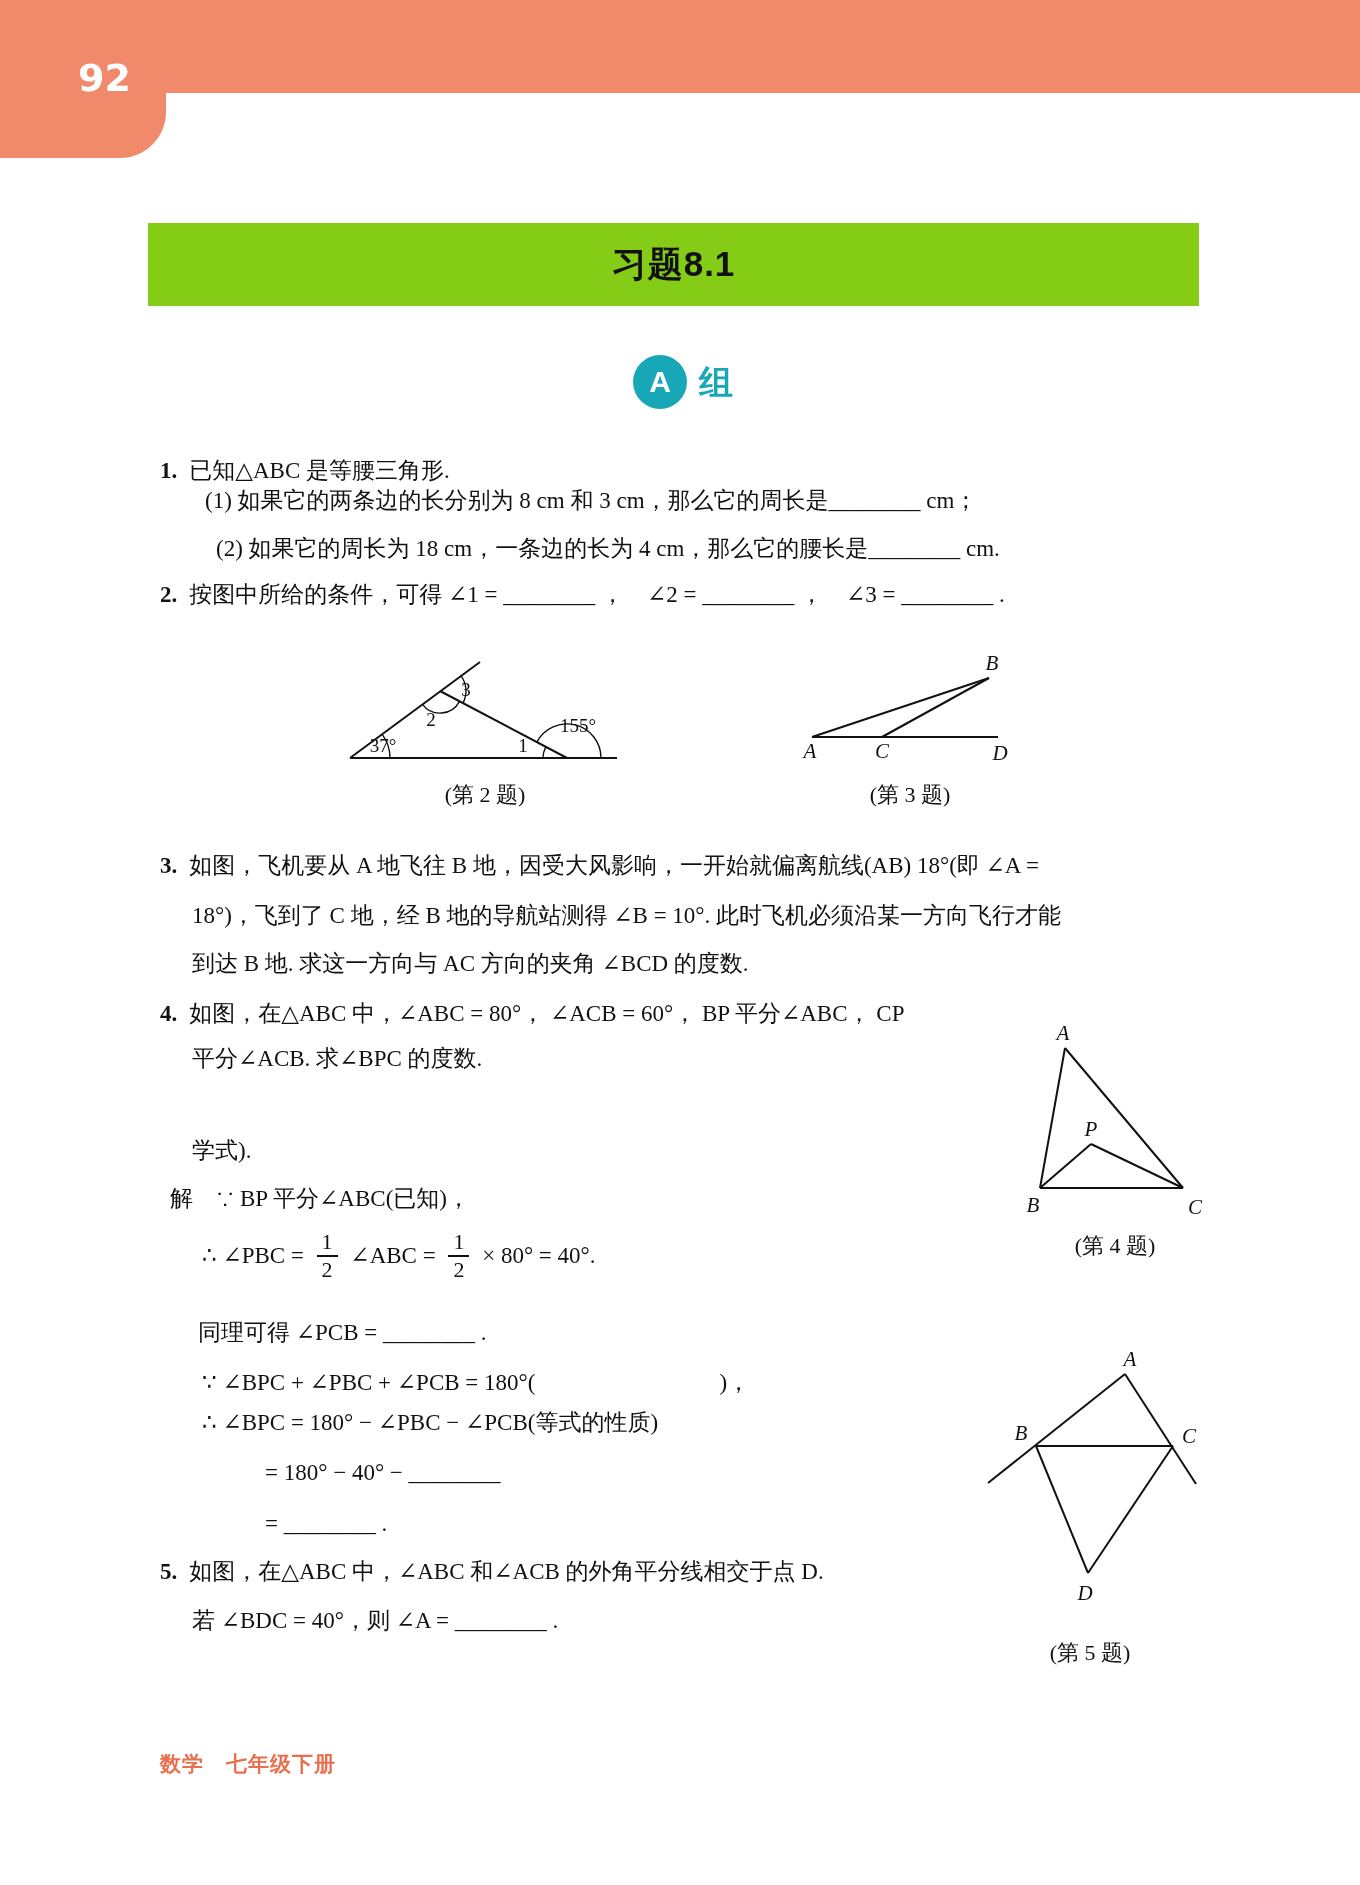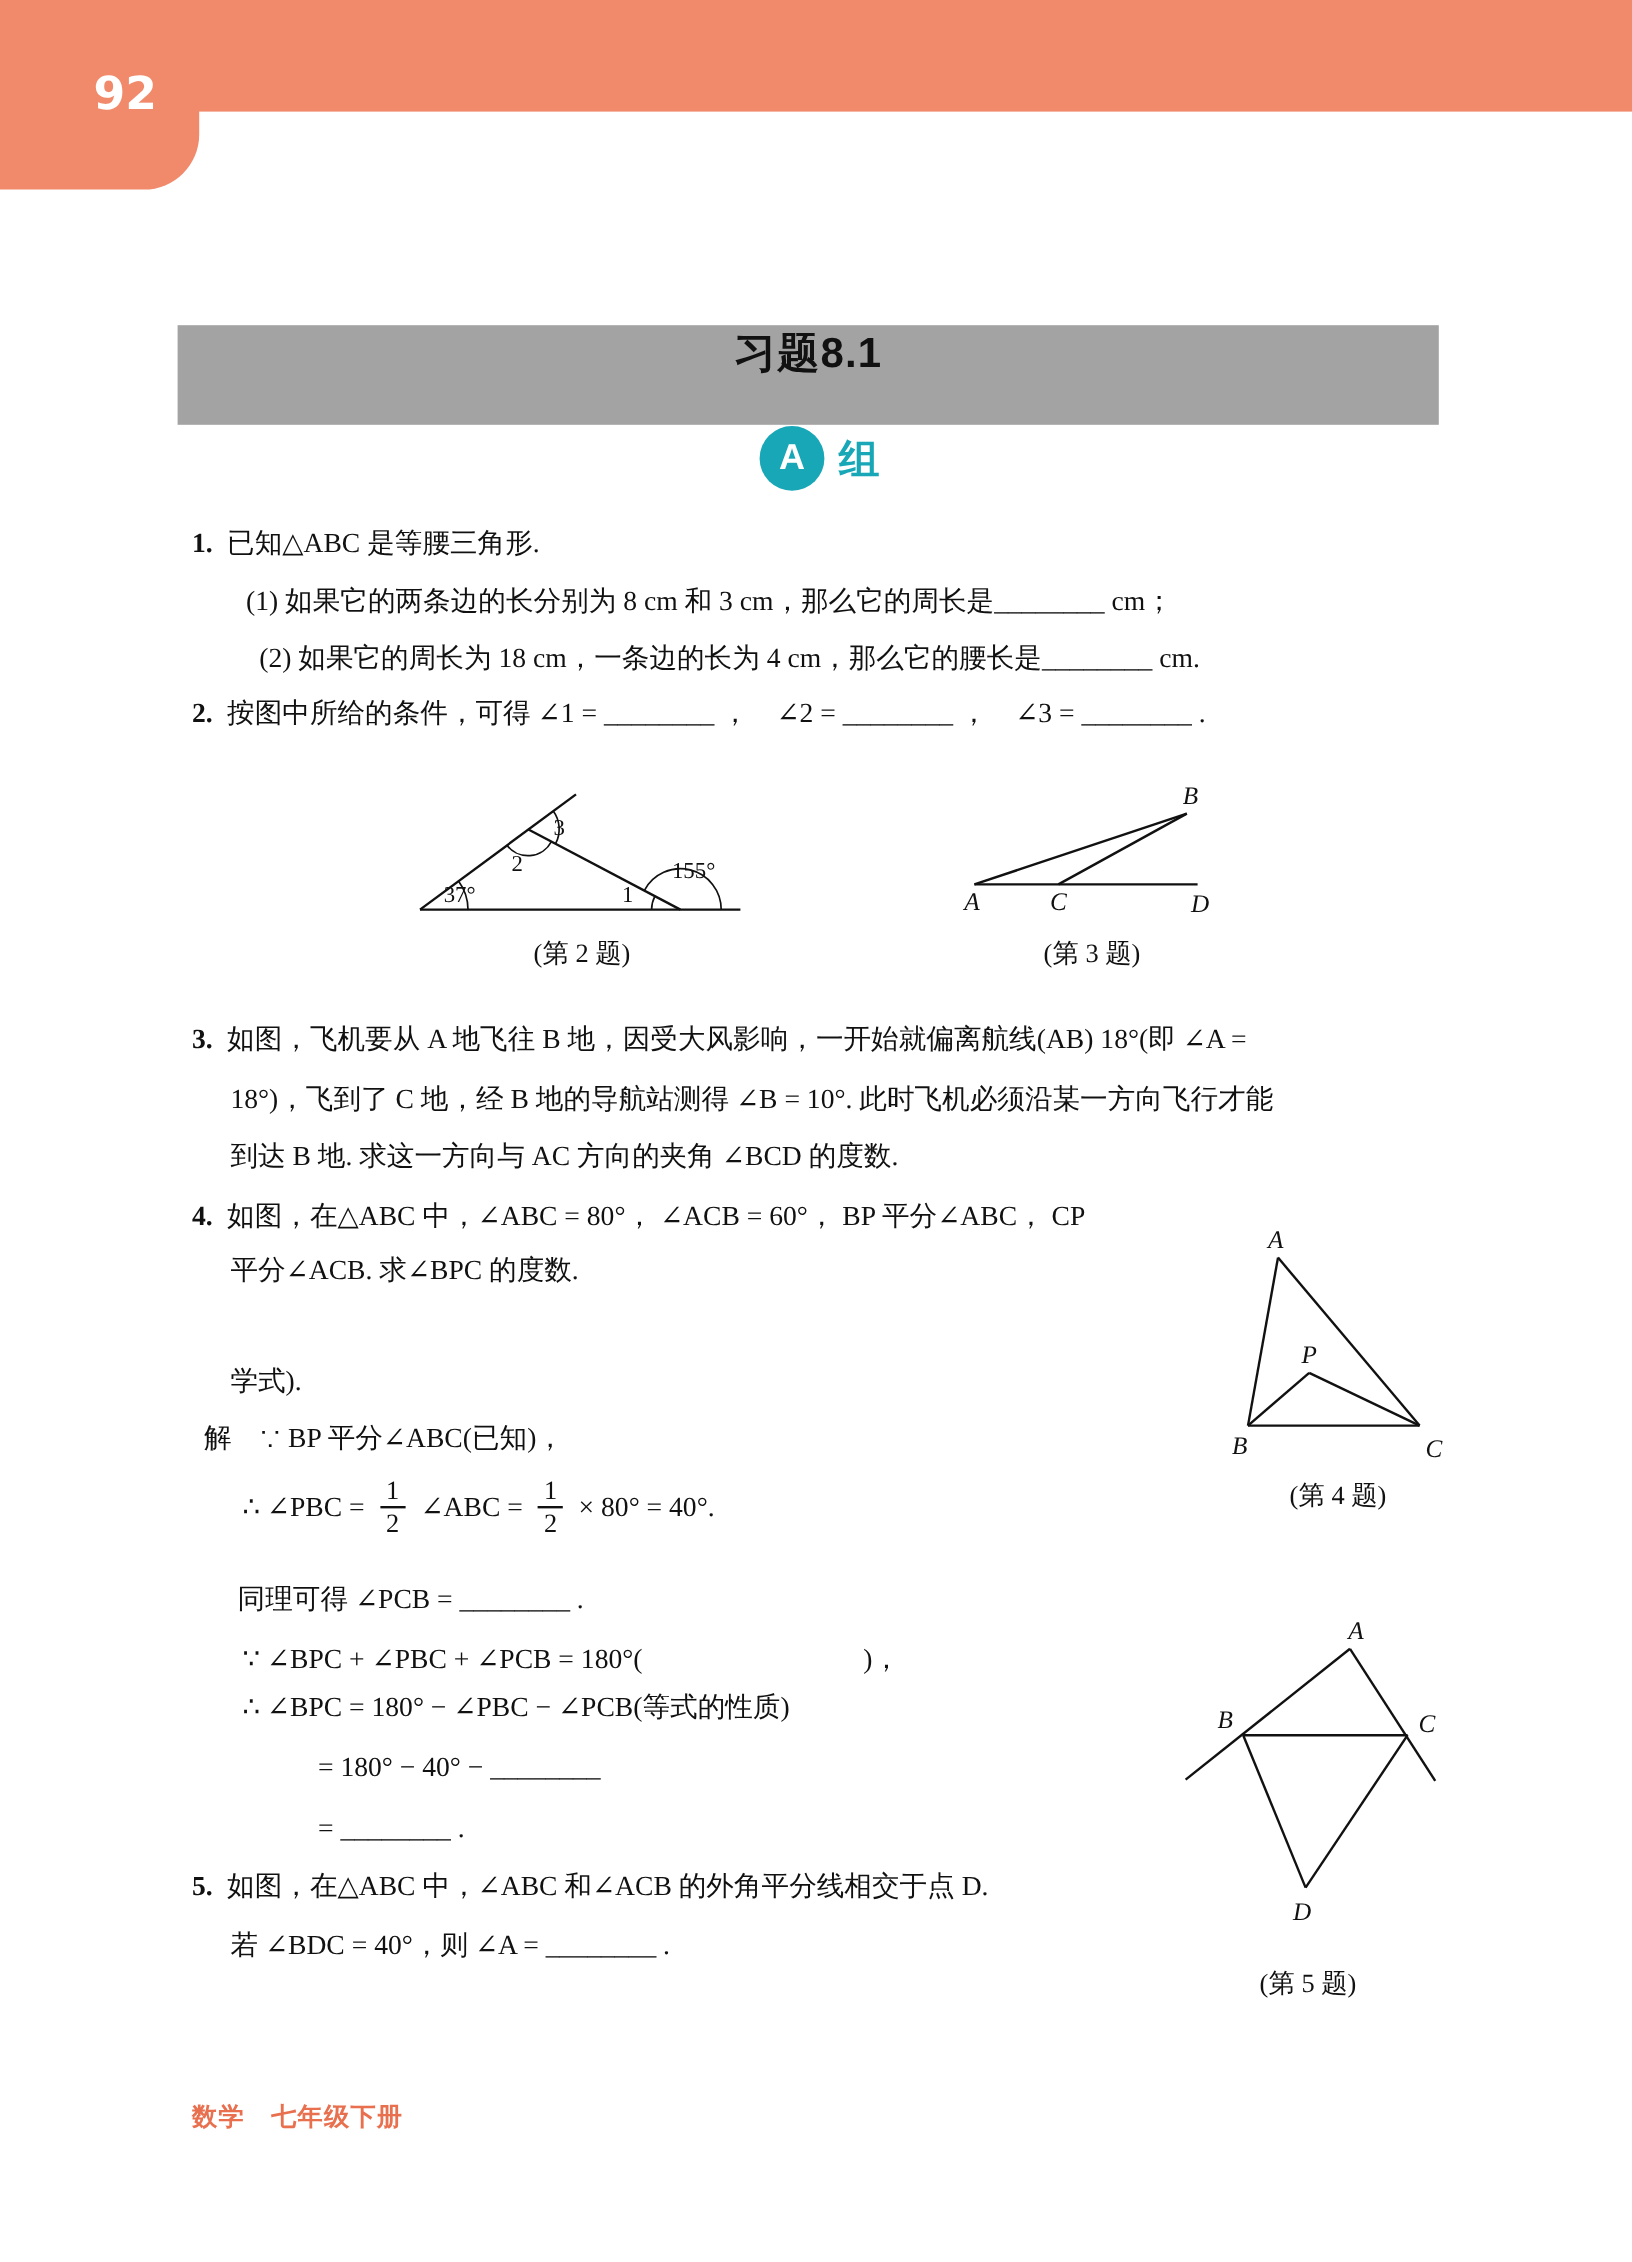--- a/index.html
+++ b/index.html
@@ -4,22 +4,22 @@
 <style>
   html,body{margin:0;padding:0;background:#ffffff;}
   .page{position:relative;width:1360px;height:1885px;background:#ffffff;overflow:hidden;
         font-family:"Liberation Serif","DejaVu Serif",serif;color:#111;}
   
   .topbar{position:absolute;left:0;top:0;width:1360px;height:93px;background:#F18A6B;}
   .corner{position:absolute;left:0;top:0;width:166px;height:158px;background:#F18A6B;
           border-bottom-right-radius:46px;}
   .pagenum{position:absolute;left:78px;top:56px;font-family:"DejaVu Sans","Liberation Sans",sans-serif;
            font-weight:bold;font-size:38px;color:#ffffff;}
-  .titlebar{position:absolute;left:148px;top:223px;width:1051px;height:83px;background:#a3a3a3;
-            display:flex;align-items:flex-start;justify-content:center;margin-top:48px;}
+  .titlebar{position:absolute;left:148px;top:223px;width:1051px;height:83px;background:#84cc16;
+            display:flex;align-items:center;justify-content:center;}
   .titlebar span{font-family:"Liberation Sans","DejaVu Sans",sans-serif;font-weight:bold;
                  font-size:35px;color:#111;letter-spacing:1px;}
   
   .badge-circle{position:absolute;left:633px;top:355px;width:54px;height:54px;border-radius:50%;
                 background:#18A7B7;display:flex;align-items:center;justify-content:center;}
   .badge-circle span{font-family:"Liberation Sans","DejaVu Sans",sans-serif;font-weight:bold;
                      font-size:30px;color:#ffffff;}
   .badge-label{position:absolute;left:699px;top:360px;font-family:"Liberation Sans","DejaVu Sans",sans-serif;
                font-weight:bold;font-size:34px;color:#18A7B7;}
   
@@ -52,21 +52,21 @@
 
   <div class="titlebar">
     <span>习题8.1</span>
   </div>
 
   <div class="badge-circle">
     <span>A</span>
   </div>
   <div class="badge-label">组</div>
 
-  <div class="line" style="left:160px;top:438px"><span class="num">1.</span><span>已知△ABC 是等腰三角形.</span></div>
+  <div class="line" style="left:160px;top:456px"><span class="num">1.</span><span>已知△ABC 是等腰三角形.</span></div>
   <div class="line" style="left:205px;top:486px">(1) 如果它的两条边的长分别为 8 cm 和 3 cm，那么它的周长是________ cm；</div>
   <div class="line" style="left:216px;top:534px">(2) 如果它的周长为 18 cm，一条边的长为 4 cm，那么它的腰长是________ cm.</div>
 
   <div class="line" style="left:160px;top:580px"><span class="num">2.</span><span>按图中所给的条件，可得 ∠1 = ________ ，　∠2 = ________ ，　∠3 = ________ .</span></div>
 
   <svg class="fig" style="left:335px;top:640px" width="300" height="145" viewBox="0 0 300 145">
     <line x1="15" y1="118" x2="282" y2="118"></line>
     <line x1="15" y1="118" x2="145" y2="22"></line>
     <line x1="105" y1="51" x2="232" y2="118"></line>
     <path d="M 55 118 A 40 40 0 0 0 47.2 94.3"></path>

